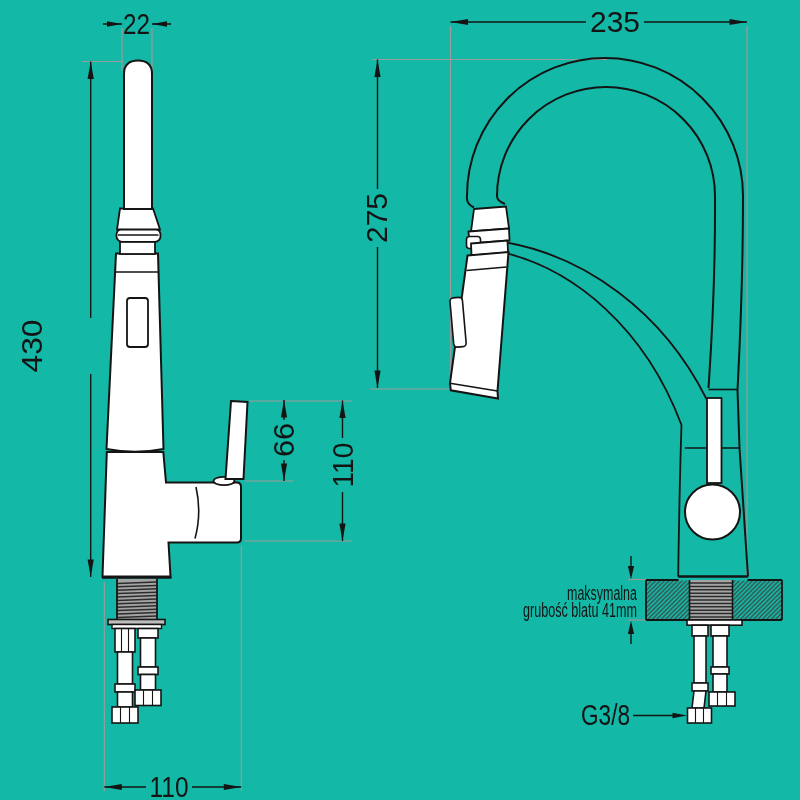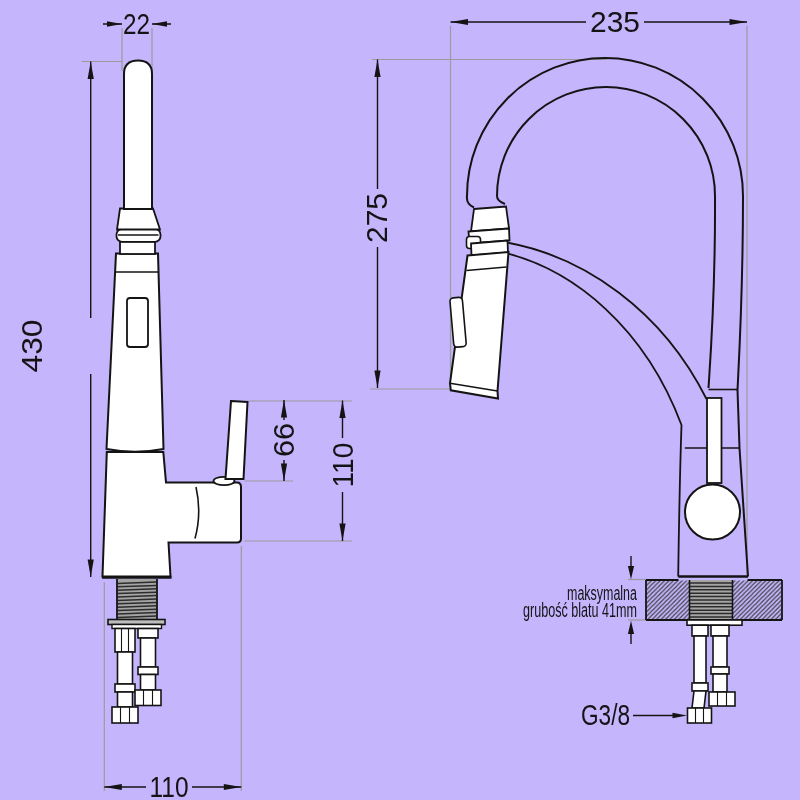--- a/index.html
+++ b/index.html
@@ -1,16 +1,16 @@
 <!DOCTYPE html>
 <html><head>
 <meta charset="utf-8">
 <style>
   html,body{margin:0;padding:0;background:#fff;}
-  #stage{width:800px;height:800px;position:relative;background:#c4b5fd;}
+  #stage{width:800px;height:800px;position:relative;background:#14b8a6;}
   svg{display:block;}
   text{font-family:"Liberation Sans",sans-serif;fill:#141414;}
   .dimtxt{font-size:29px;}
   .notetxt{font-size:20px;}
   .gtxt{font-size:29px;}
 </style>
 </head>
 <body>
 
 <div id="stage">

